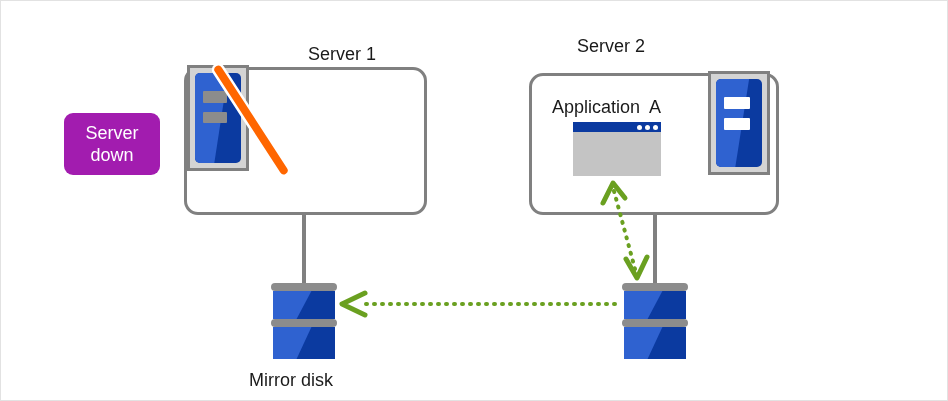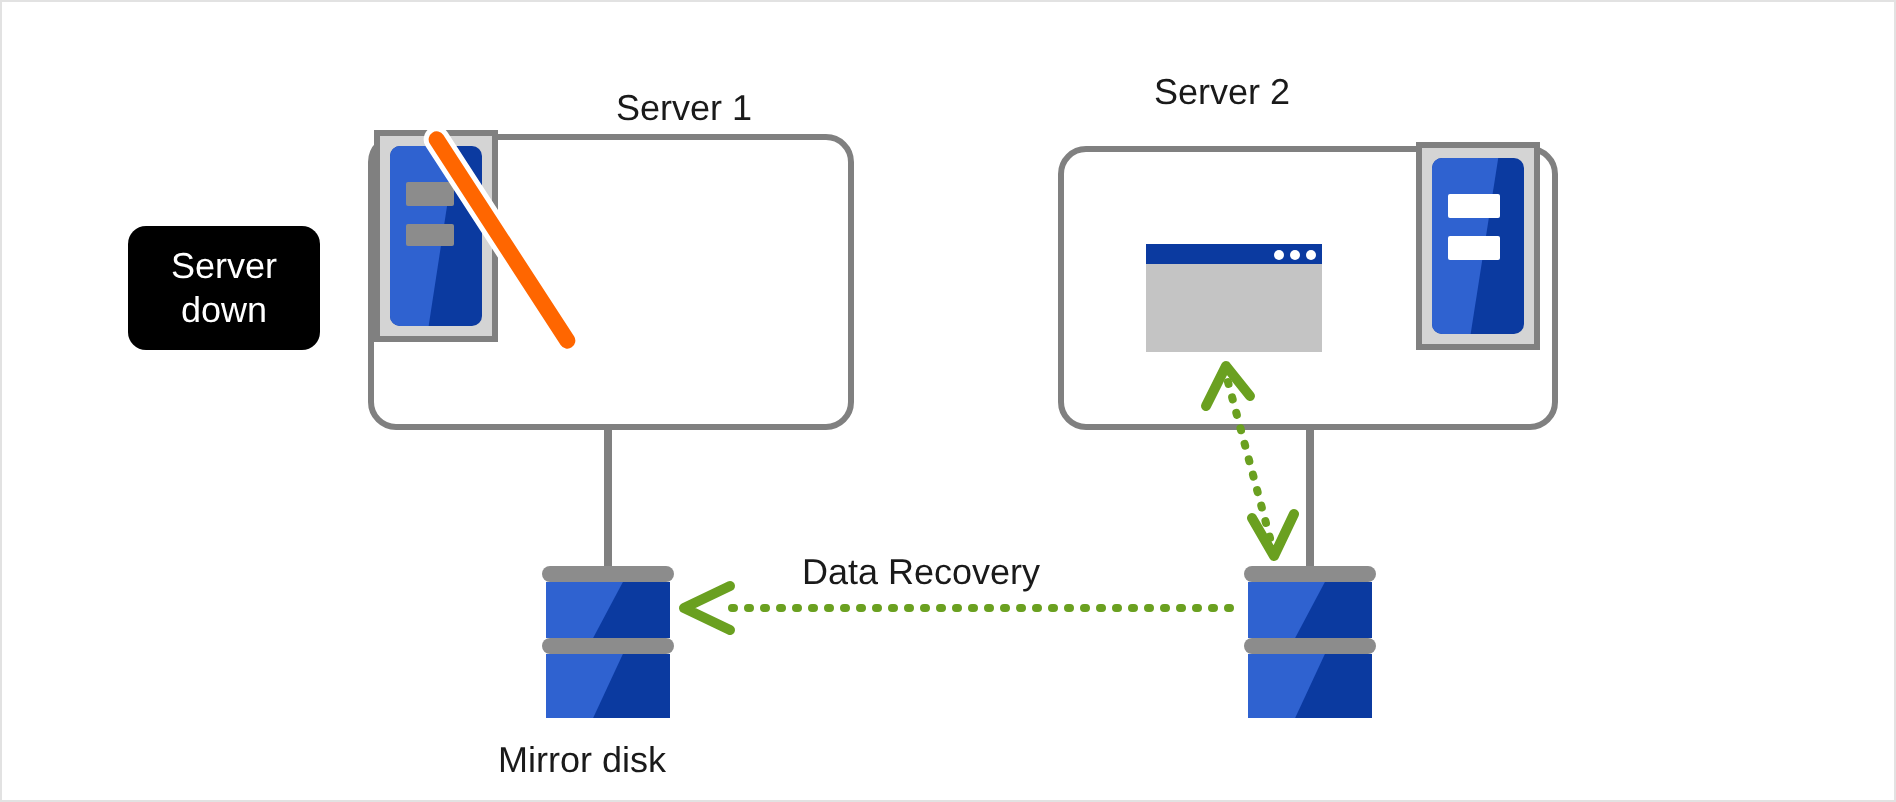--- a/index.html
+++ b/index.html
@@ -73,21 +73,21 @@
     position: absolute;
     z-index: 5;
     background: #ff6600;
     border-radius: 4px;
     box-shadow: 0 0 0 2.5px #ffffff;
     transform-origin: center center;
   }
 
   
   .badge {
-    background: #000000;
+    background: #a21caf;
     color: #ffffff;
     border-radius: 9px;
     font-size: 18px;
     line-height: 22px;
     text-align: center;
     display: flex;
     flex-direction: column;
     align-items: center;
     justify-content: center;
     white-space: pre-line;
@@ -175,20 +175,21 @@
 
   <div class="abs server-box" style="left:528px; top:72px; width:250px; height:142px;"></div>
 
   <div class="abs srv-icon" style="left:707px; top:70px; width:62px; height:104px;">
     <div class="srv-icon-body">
       <div class="srv-bar on" style="left:18%; top:20%; width:56%; height:14%;"></div>
       <div class="srv-bar on" style="left:18%; top:44%; width:56%; height:14%;"></div>
     </div>
   </div>
 
+  <div class="abs label" style="left:551px; top:97px;">Application  A</div>
 
   <div class="abs appwin" style="left:572px; top:121px; width:88px; height:54px;">
     <div class="appwin-title">
       <span class="dot"></span>
       <span class="dot"></span>
       <span class="dot"></span>
     </div>
   </div>
 
   <div class="abs conn" style="left:652px; top:214px; width:4px; height:68px;"></div>
@@ -215,15 +216,14 @@
       <polyline points="364,292 341,303 364,314" fill="none" stroke="#6aa020" stroke-width="5" stroke-linecap="round" stroke-linejoin="round"></polyline>
     </g>
 
     <g>
       <line x1="613" y1="190" x2="634" y2="268" stroke="#6aa020" stroke-width="4" stroke-linecap="round" stroke-dasharray="1 7"></line>
       <polyline points="602,202 612,182 624,197" fill="none" stroke="#6aa020" stroke-width="5" stroke-linecap="round" stroke-linejoin="round"></polyline>
       <polyline points="625,258 636,277 646,256" fill="none" stroke="#6aa020" stroke-width="5" stroke-linecap="round" stroke-linejoin="round"></polyline>
     </g>
   </svg>
 
-  <div class="abs label" style="left:400px; top:276px;">Data Recovery</div>
 
 </div>
 
 </body></html>

